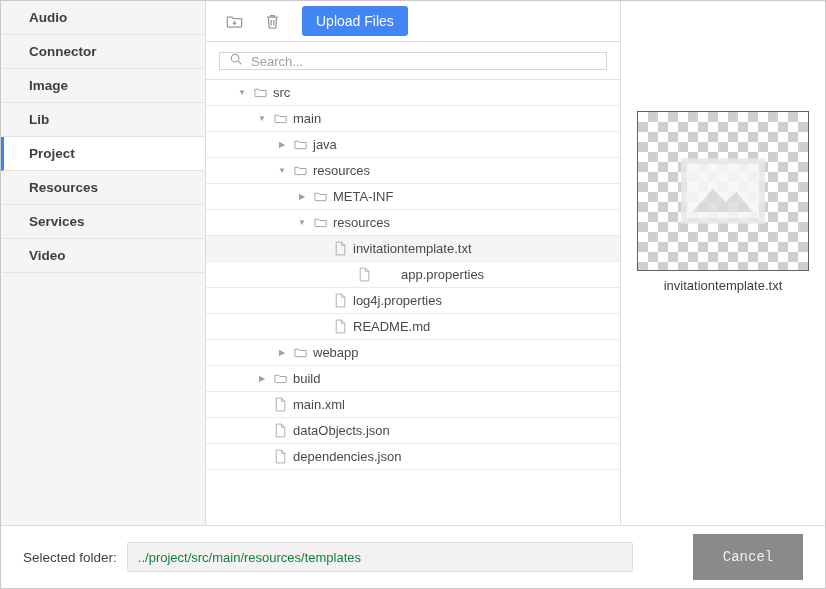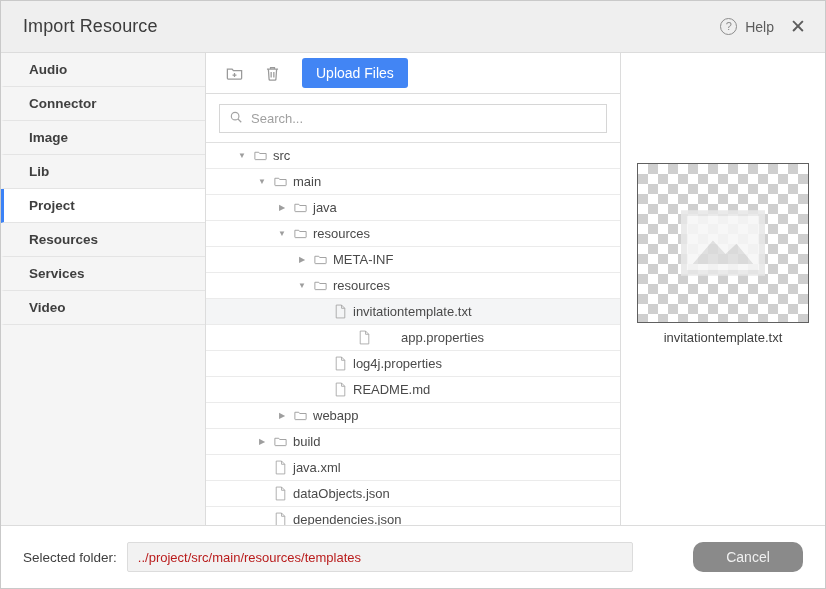--- a/index.html
+++ b/index.html
@@ -135,21 +135,21 @@
     border-radius: 3px;
     cursor: pointer;
     font-family: "Liberation Sans", sans-serif;
   }
 
   .search-area {
     padding: 10px 13px 9px 13px;
     border-bottom: 1px solid #e0e0e0;
   }
   .search-box {
-    height: 29px;
+    height: 18px;
     border: 1px solid #d6d6d6;
     border-radius: 0;
     display: flex;
     align-items: center;
     padding: 0 9px;
     gap: 8px;
     background: #fff;
   }
   .search-box input {
     flex: 1;
@@ -249,51 +249,41 @@
   .folder-input {
     flex: 1;
     height: 30px;
     background: #f2f2f2;
     border: 1px solid #dcdcdc;
     border-radius: 2px;
     display: flex;
     align-items: center;
     padding: 0 10px;
     font-size: 13px;
-    color: #b91c1c;
+    color: #15803d;
     max-width: 506px;
   }
   .cancel-btn {
     margin-left: auto;
     width: 110px;
-    height: 30px;
+    height: 46px;
     background: #8a8a8a;
     color: #f0f0f0;
     border: none;
-    border-radius: 10px;
+    border-radius: 0;
     font-size: 14px;
     cursor: pointer;
-    font-family: Liberation Sans, sans-serif;
+    font-family: Liberation Mono, monospace;
   }
 </style>
 </head>
 <body>
 
 <div class="dialog">
 
-  <div class="titlebar">
-    <div class="title-text">Import Resource</div>
-    <div class="title-actions">
-      <div class="help-group">
-        <span class="icon-q">?</span>
-        <span class="help-label">Help</span>
-      </div>
-      <div class="close-btn">✕</div>
-    </div>
-  </div>
 
   <div class="body-wrap">
 
     <div class="sidebar" id="sidebar-list">
         <div class="side-item">
           <span>Audio</span>
         </div>
         <div class="side-item">
           <span>Connector</span>
         </div>
@@ -462,21 +452,21 @@
             <span class="row-label">build</span>
           </div>
           <div class="tree-row" style="padding-left: 48px;">
             <span class="caret spacer">▶</span>
             <span class="row-icon">
               <svg width="13" height="15" viewBox="0 0 24 28" fill="none" stroke="currentColor" stroke-width="1.5">
                 <path d="M4 2h10l6 6v18H4z"></path>
                 <path d="M14 2v6h6"></path>
               </svg>
             </span>
-            <span class="row-label">java.xml</span>
+            <span class="row-label">main.xml</span>
           </div>
           <div class="tree-row" style="padding-left: 48px;">
             <span class="caret spacer">▶</span>
             <span class="row-icon">
               <svg width="13" height="15" viewBox="0 0 24 28" fill="none" stroke="currentColor" stroke-width="1.5">
                 <path d="M4 2h10l6 6v18H4z"></path>
                 <path d="M14 2v6h6"></path>
               </svg>
             </span>
             <span class="row-label">dataObjects.json</span>

